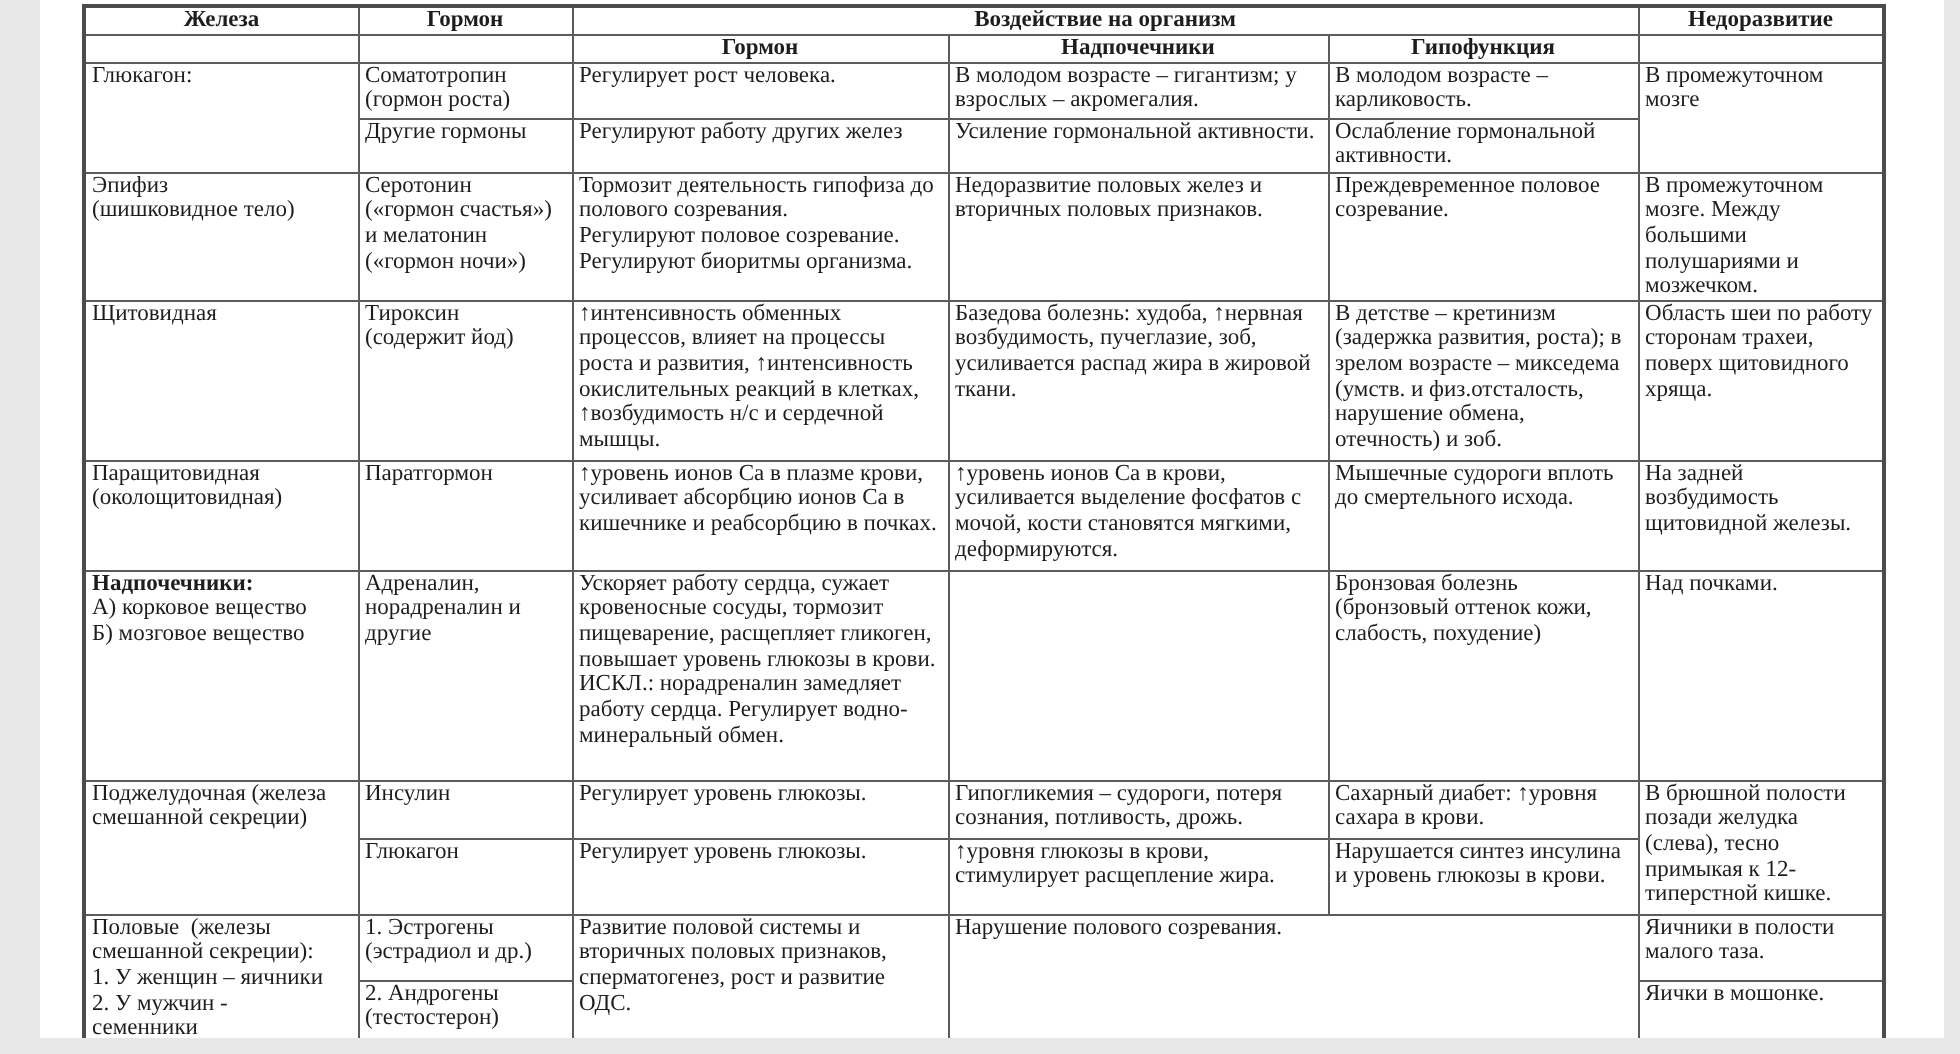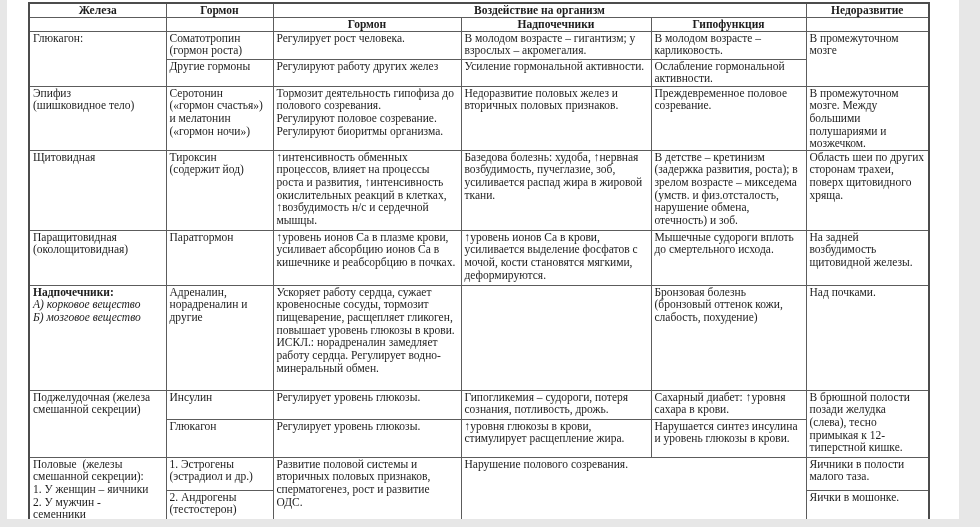--- a/index.html
+++ b/index.html
@@ -2,21 +2,21 @@
 <html><head>
 <meta charset="utf-8">
 <style>
   html,body{margin:0;padding:0;}
   .canvas{
     position:relative;width:980px;height:527px;overflow:hidden;
     background:#e7e7e7;
     font-family:"Liberation Serif","DejaVu Serif",serif;
   }
   .page{
-    position:absolute;left:7px;top:0;width:952px;height:519px;
+    position:absolute;left:20px;top:0;width:952px;height:519px;
     background:#ffffff;overflow:hidden;
   }
   table.gland-table{
     border-collapse:collapse;table-layout:fixed;
     width:900px;margin:2px 0 0 21px;
     border:2px solid #4c4c4c;
   }
   .gland-table td,.gland-table th{
     border:1px solid #5c5c5c;
     vertical-align:top;
@@ -25,21 +25,21 @@
     color:#1d1d1d;
     white-space:pre-wrap;
     overflow:hidden;
     font-weight:normal;
     text-align:left;
   }
   .gland-table th{font-weight:bold;text-align:center;}
   .light-bottom{border-bottom-color:#c2c2c2;}
   .light-top{border-top-color:#c2c2c2;}
   .bold{font-weight:bold;margin-top:12px;}
-  .italic{font-style:italic;}
+  .italic{}
   .center{text-align:center;}
   .gland-cell{font-weight:bold;padding-left:5px;}
 </style>
 </head>
 <body>
 
 <div class="canvas">
   <div class="page">
     <table class="gland-table">
       <colgroup>
@@ -98,21 +98,21 @@
         <td>В промежуточном мозге. Между большими полушариями и мозжечком.</td>
       </tr>
 
       <tr style="height:80px">
         <td class="gland-cell">Щитовидная</td>
         <td>Тироксин
 (содержит йод)</td>
         <td>↑интенсивность обменных процессов, влияет на процессы роста и развития, ↑интенсивность окислительных реакций в клетках, ↑возбудимость н/с и сердечной мышцы.</td>
         <td>Базедова болезнь: худоба, ↑нервная возбудимость, пучеглазие, зоб, усиливается распад жира в жировой ткани.</td>
         <td>В детстве – кретинизм (задержка развития, роста); в зрелом возрасте – микседема (умств. и физ.отсталость, нарушение обмена, отечность) и зоб.</td>
-        <td>Область шеи по других сторонам трахеи, поверх щитовидного хряща.</td>
+        <td>Область шеи по работу сторонам трахеи, поверх щитовидного хряща.</td>
       </tr>
 
       <tr style="height:55px">
         <td class="gland-cell">Паращитовидная
 (околощитовидная)</td>
         <td>Паратгормон</td>
         <td>↑уровень ионов Са в плазме крови, усиливает абсорбцию ионов Са в кишечнике и реабсорбцию в почках.</td>
         <td>↑уровень ионов Са в крови, усиливается выделение фосфатов с мочой, кости становятся мягкими, деформируются.</td>
         <td>Мышечные судороги вплоть до смертельного исхода.</td>
         <td>На задней возбудимость щитовидной железы.</td>

